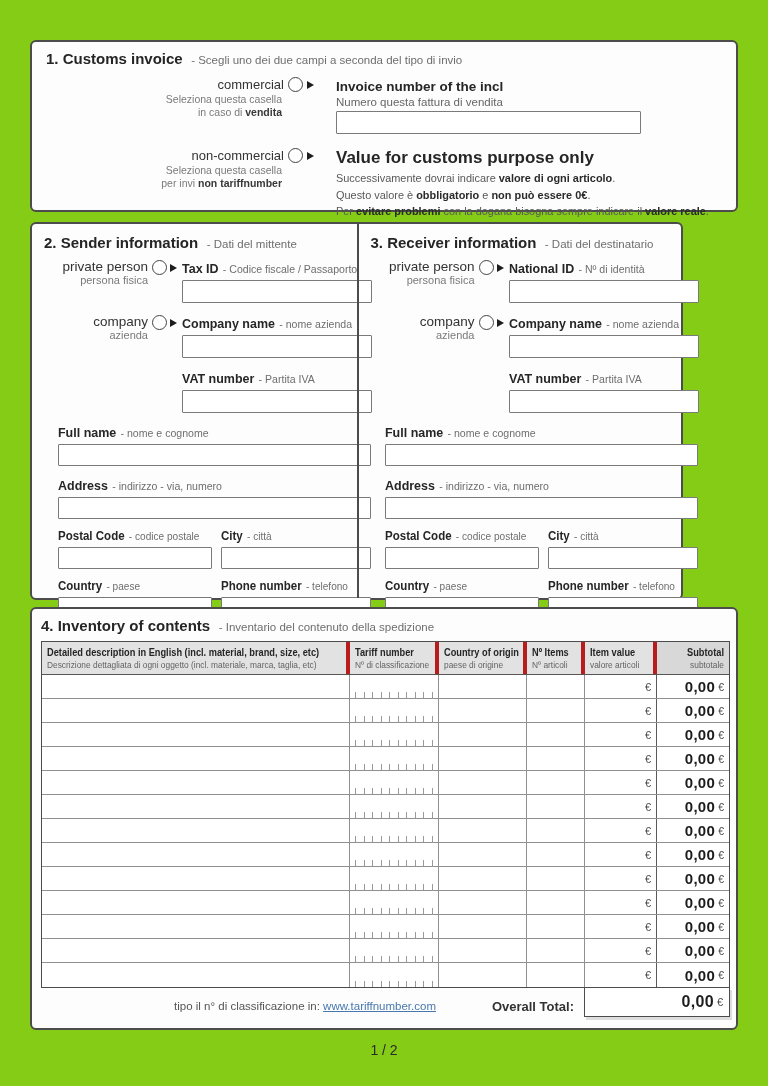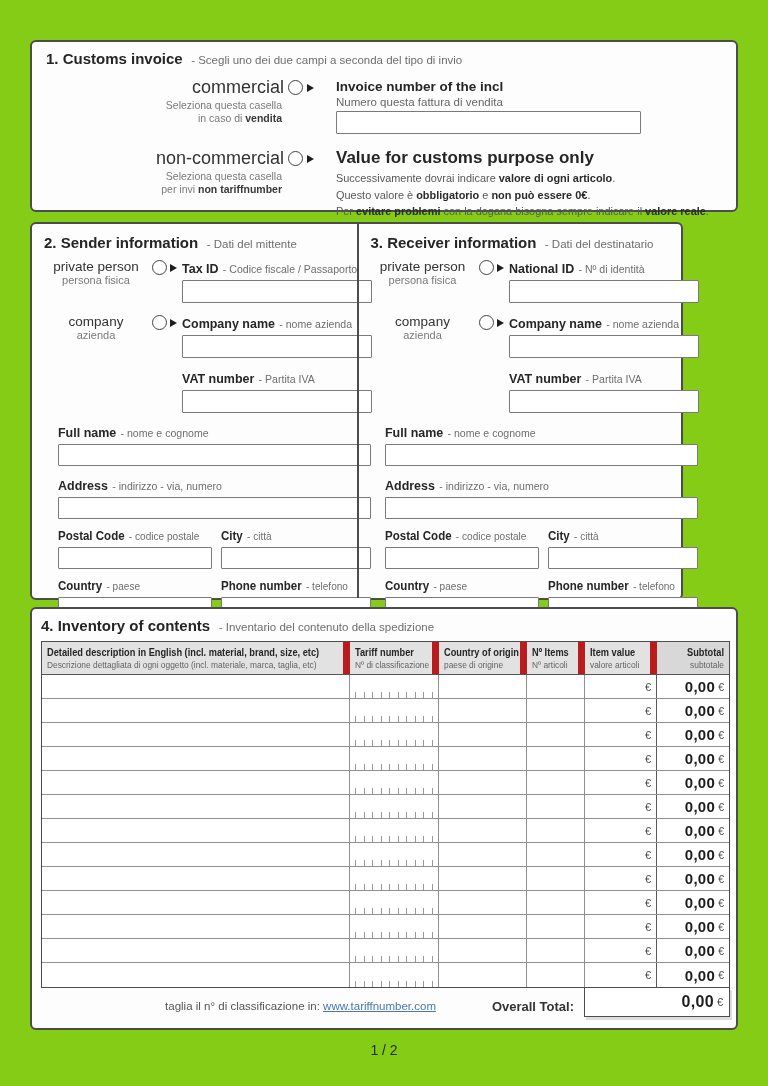--- a/index.html
+++ b/index.html
@@ -23,42 +23,42 @@
   .sec-head{white-space:nowrap;}
   .sec-title{font-size:15px;font-weight:700;color:#252525;}
   .sec-sub{font-size:11.5px;color:var(--muted);margin-left:4px;}
 
   
   .choice-row{display:flex;align-items:flex-start;}
   .row-commercial{margin-top:9px;}
   .row-noncommercial{margin-top:14px;}
   .choice-left{width:268px;flex:none;}
   .choice-label-line{display:flex;justify-content:flex-end;align-items:center;gap:4px;}
-  .choice-label{font-size:18px;color:#333;}
+  .choice-label{font-size:13px;color:#333;}
   .choice-help{margin-top:1px;padding-right:32px;text-align:right;font-size:10.5px;line-height:13px;color:#7a7a7a;}
   .choice-help b{color:#383838;}
   .choice-right{flex:1;margin-left:22px;min-width:0;}
   .f-label{font-size:13px;font-weight:700;color:#262626;}
   .f-sub{font-size:11px;color:var(--muted);font-weight:400;}
   .f-sublabel-line{font-size:11.5px;color:#666;margin-top:1px;}
   .f-input{display:block;border:1.5px solid var(--border_input);border-radius:1px;background:#fff;height:23px;margin-top:3px;outline:none;padding:0 4px;font:12px "Liberation Sans",sans-serif;color:#222;}
   #invoice-number-input{width:305px;}
   .value-lines{margin-top:2px;}
   .value-lines .vline{font-size:11.5px;color:#585858;line-height:16.5px;white-space:nowrap;transform:scaleX(0.95);transform-origin:0 50%;}
   .value-lines b{color:#2b2b2b;}
 
   .radio{width:15px;height:15px;flex:none;border:1.7px solid #444;border-radius:50%;background:#fff;display:inline-block;}
   .arrow{width:0;height:0;flex:none;border-top:4.5px solid transparent;border-bottom:4.5px solid transparent;border-left:7px solid #1d1d1d;display:inline-block;}
 
   
   .party{width:50%;padding:10px 12px;min-width:0;}
   .party + .party{border-left:2px solid var(--border_dark);}
   .party-row{display:flex;align-items:flex-start;margin-top:7px;}
   .party-row.gap{margin-top:11px;}
-  .p-left{width:104px;flex:none;text-align:center;}
+  .p-left{width:104px;flex:none;text-align:right;}
   .p-label{font-size:13.5px;color:#333;white-space:nowrap;}
   .p-sub{font-size:11px;color:#7a7a7a;white-space:nowrap;}
   .p-radio{width:34px;flex:none;display:flex;align-items:center;gap:3px;padding-left:4px;margin-top:1px;}
   .p-field{flex:1;min-width:0;}
   .f-label-line{white-space:nowrap;transform:scaleX(0.96);transform-origin:0 50%;}
   .p-field .f-input{width:190px;}
   .lower{padding-left:14px;}
   .wide-field{margin-top:10px;}
   .wide-field .f-input{width:313px;height:22px;}
   .two-col{display:flex;gap:9px;margin-top:7px;}
@@ -67,21 +67,21 @@
   .two-col .f-input{width:100%;height:22px;}
   .split-input{display:flex;border:1.5px solid var(--border_input);border-radius:1px;background:#fff;height:22px;margin-top:3px;width:100%;}
   .split-input input{border:none;outline:none;background:transparent;font:12px "Liberation Sans",sans-serif;color:#222;padding:0 3px;min-width:0;}
   .split-prefix{width:40px;flex:none;border-right:1.2px solid #8a8a8a;}
   .split-main{flex:1;}
 
   
   .inv-table{margin-top:6px;width:689px;border:1.5px solid var(--border_dark);background:#fff;}
   .inv-grid{display:grid;grid-template-columns:308px 89px 88px 58px 72px 1fr;}
   .inv-header{background:var(--header_bg);border-bottom:1.3px solid #555;}
-  .ih-cell{padding:4px 5px 3px;border-right:7px solid #b91c1c;min-width:0;}
+  .ih-cell{padding:4px 5px 3px;border-right:4px solid #b91c1c;min-width:0;}
   .ih-cell:last-child{border-right:none;background:var(--subtotal_header_bg);}
   .hdr-en{font-size:10.5px;font-weight:700;color:#262626;line-height:13px;white-space:nowrap;transform:scaleX(0.88);transform-origin:0 50%;}
   .hdr-it{font-size:9.5px;color:#636363;line-height:12px;white-space:nowrap;transform:scaleX(0.88);transform-origin:0 50%;}
   .ih-cell.right{text-align:right;}
   .ih-cell.right .hdr-en,.ih-cell.right .hdr-it{transform-origin:100% 50%;}
   .inv-row{height:24px;border-bottom:1px solid var(--grid_line);}
   .inv-row:last-child{border-bottom:none;}
   .inv-row>div{border-right:1px solid var(--grid_line);position:relative;min-width:0;}
   .inv-row>div:last-child{border-right:none;}
   .inv-row .value-cell{border-right:1.3px solid #5a5a5a;display:flex;align-items:center;justify-content:flex-end;padding-right:5px;}
@@ -675,21 +675,21 @@
               <span class="eur">€</span>
             </div>
             <div class="subtotal-cell">
               <span class="sub-amt">0,00</span>
               <span class="sub-eur">€</span>
             </div>
           </div>
         </div>
     </div>
     <div class="inv-footer">
-      <div class="foot-note"><span>taglia il n° di classificazione in: </span><a>www.tariffnumber.com</a></div>
+      <div class="foot-note"><span>tipo il n° di classificazione in: </span><a>www.tariffnumber.com</a></div>
       <div class="foot-total-label">Overall Total:</div>
       <div class="total-box">
         <span class="total-amt">0,00</span>
         <span class="total-eur">€</span>
       </div>
     </div>
   </div>
 
   <div class="page-number">1 / 2</div>
 </div>

